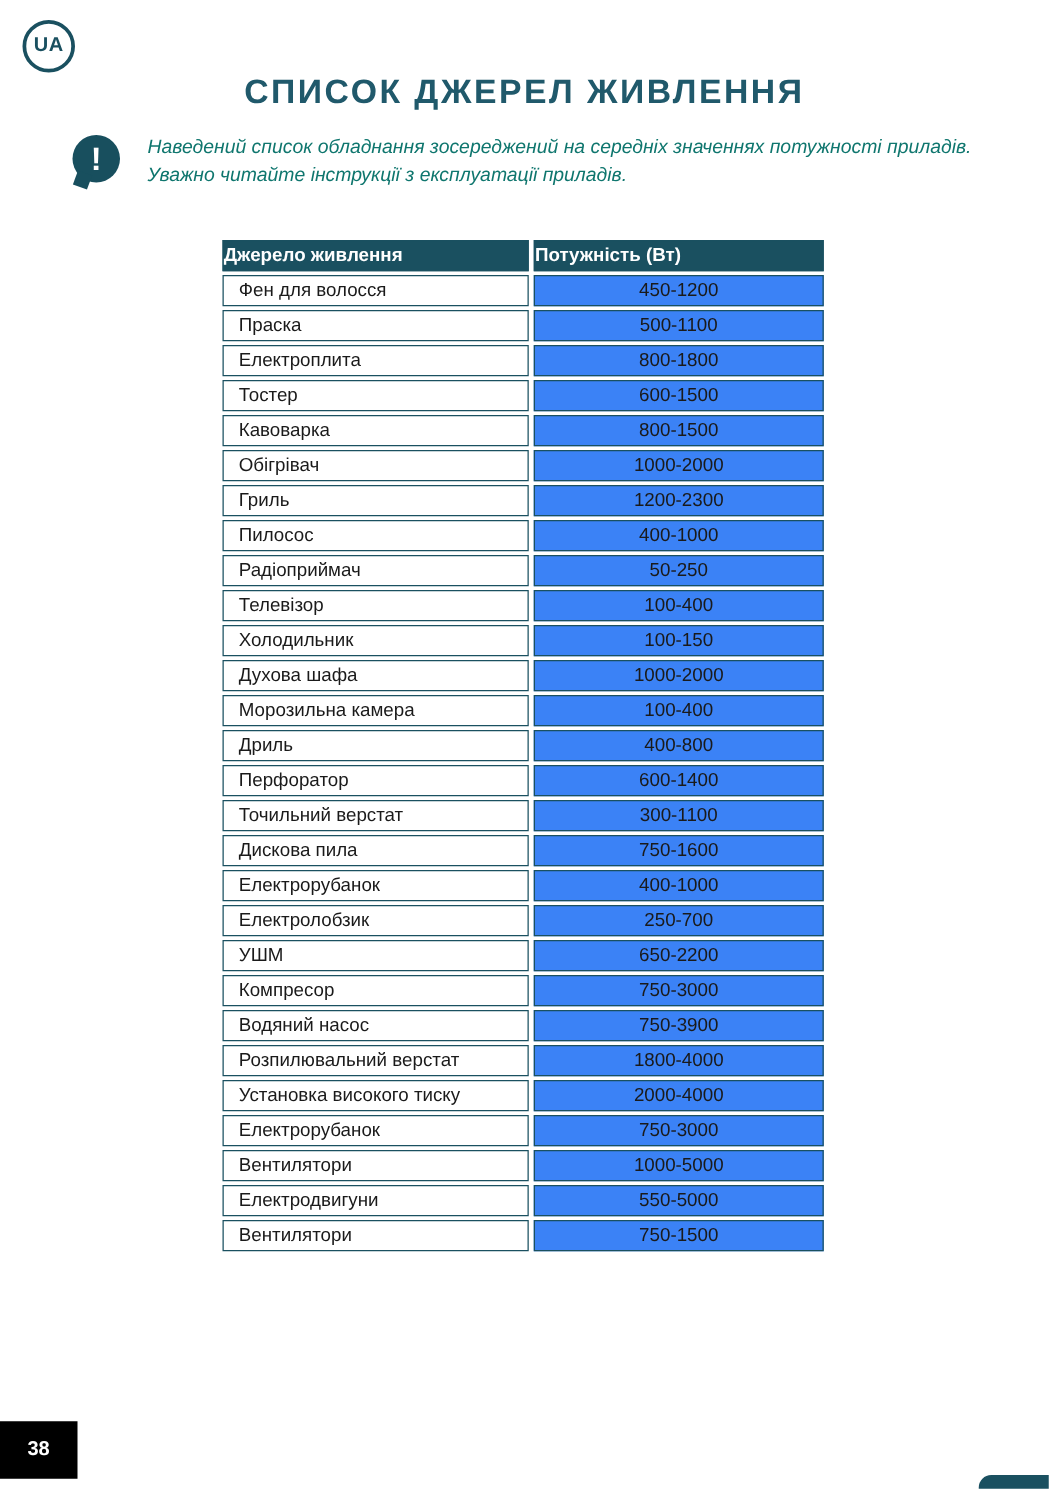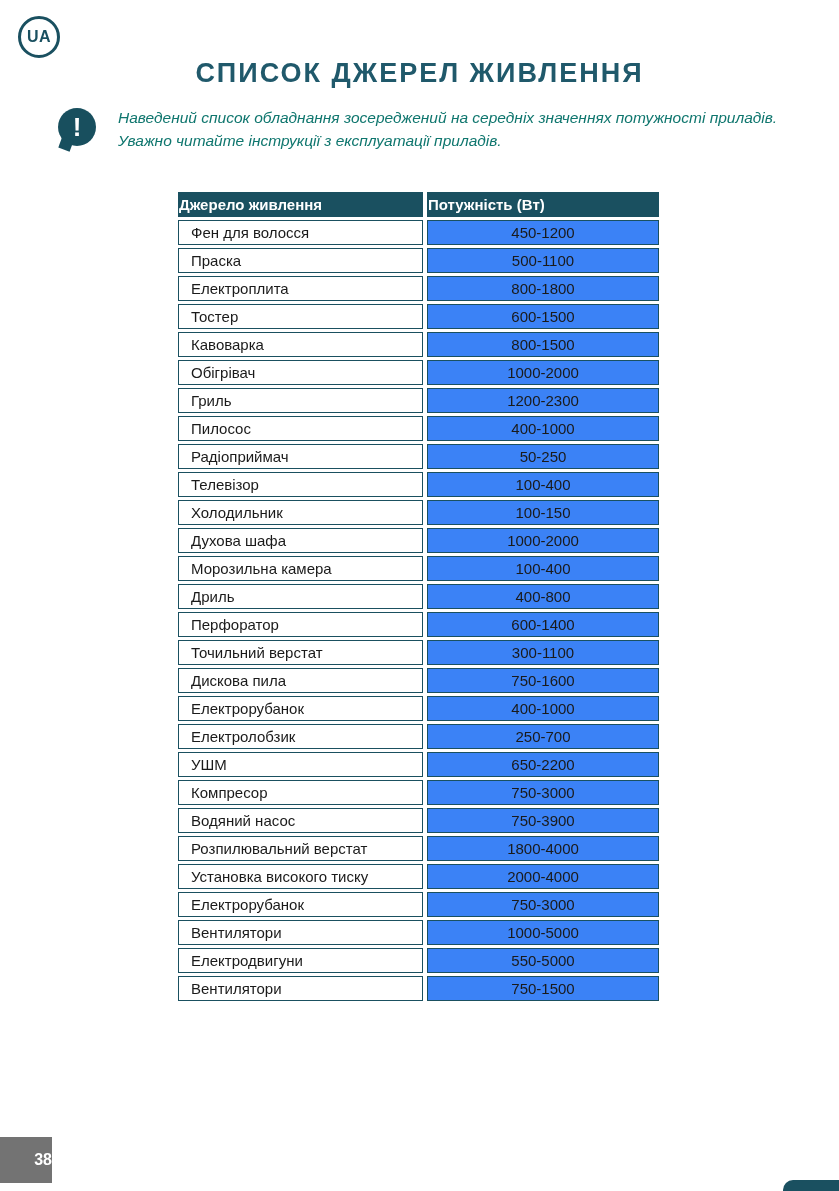--- a/index.html
+++ b/index.html
@@ -84,27 +84,26 @@
     padding-left: 12px;
     background: #ffffff;
   }
   .power-table td.power-cell {
     text-align: center;
     background: #3b82f6;
   }
 
   .page-num-box {
     position: absolute; left: 0; bottom: 8px;
-    width: 52px; height: 46px;
-    background: #737373;
+    width: 62px; height: 46px;
+    background: #000000;
     color: #ffffff;
     font-weight: bold; font-size: 16px;
     display: flex; align-items: center;
     padding-left: 22px;
-    justify-content: flex-end;
   }
   .corner-shape {
     position: absolute; right: 0; bottom: 0;
     width: 56px; height: 11px;
     background: #1a5060;
     border-top-left-radius: 10px;
   }
 </style>
 </head>
 <body>

